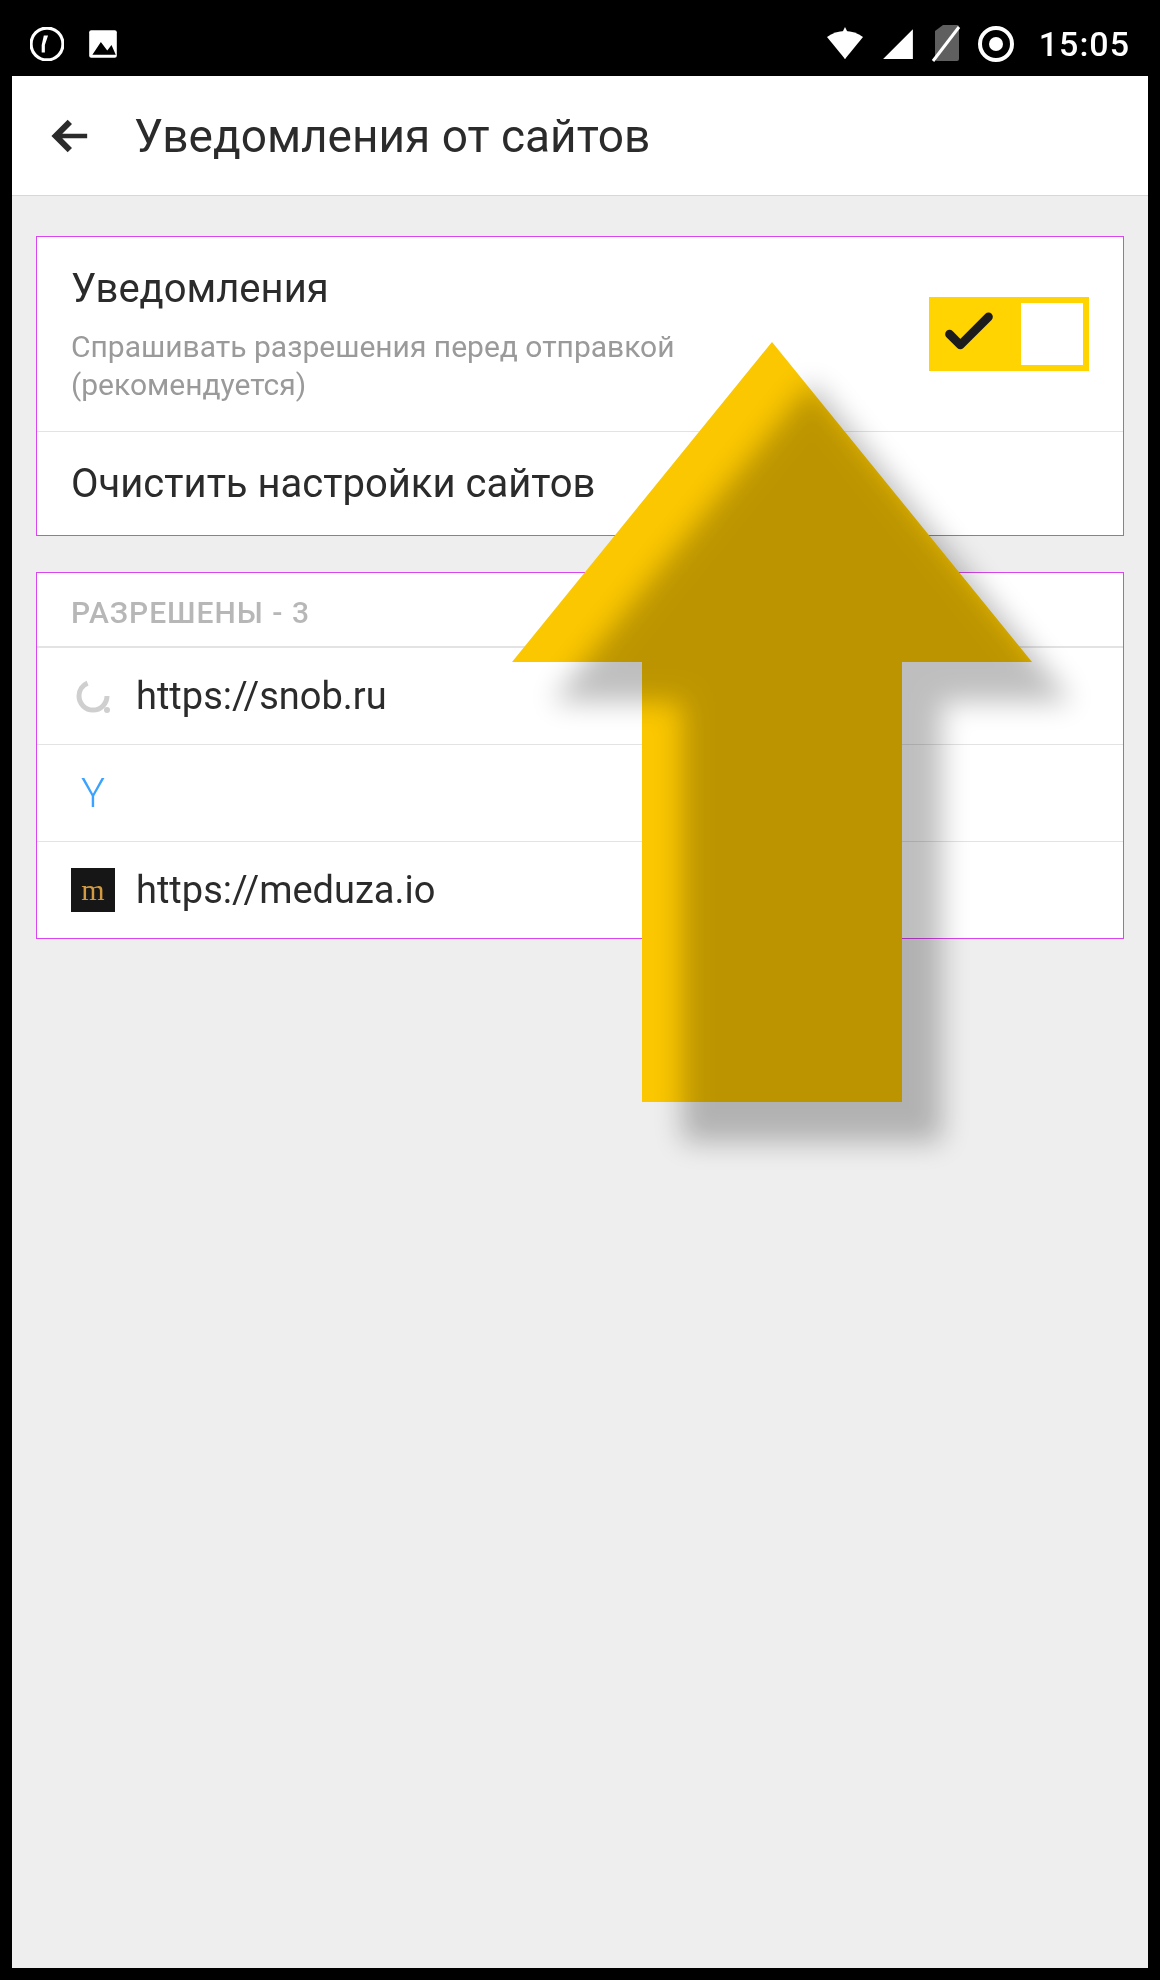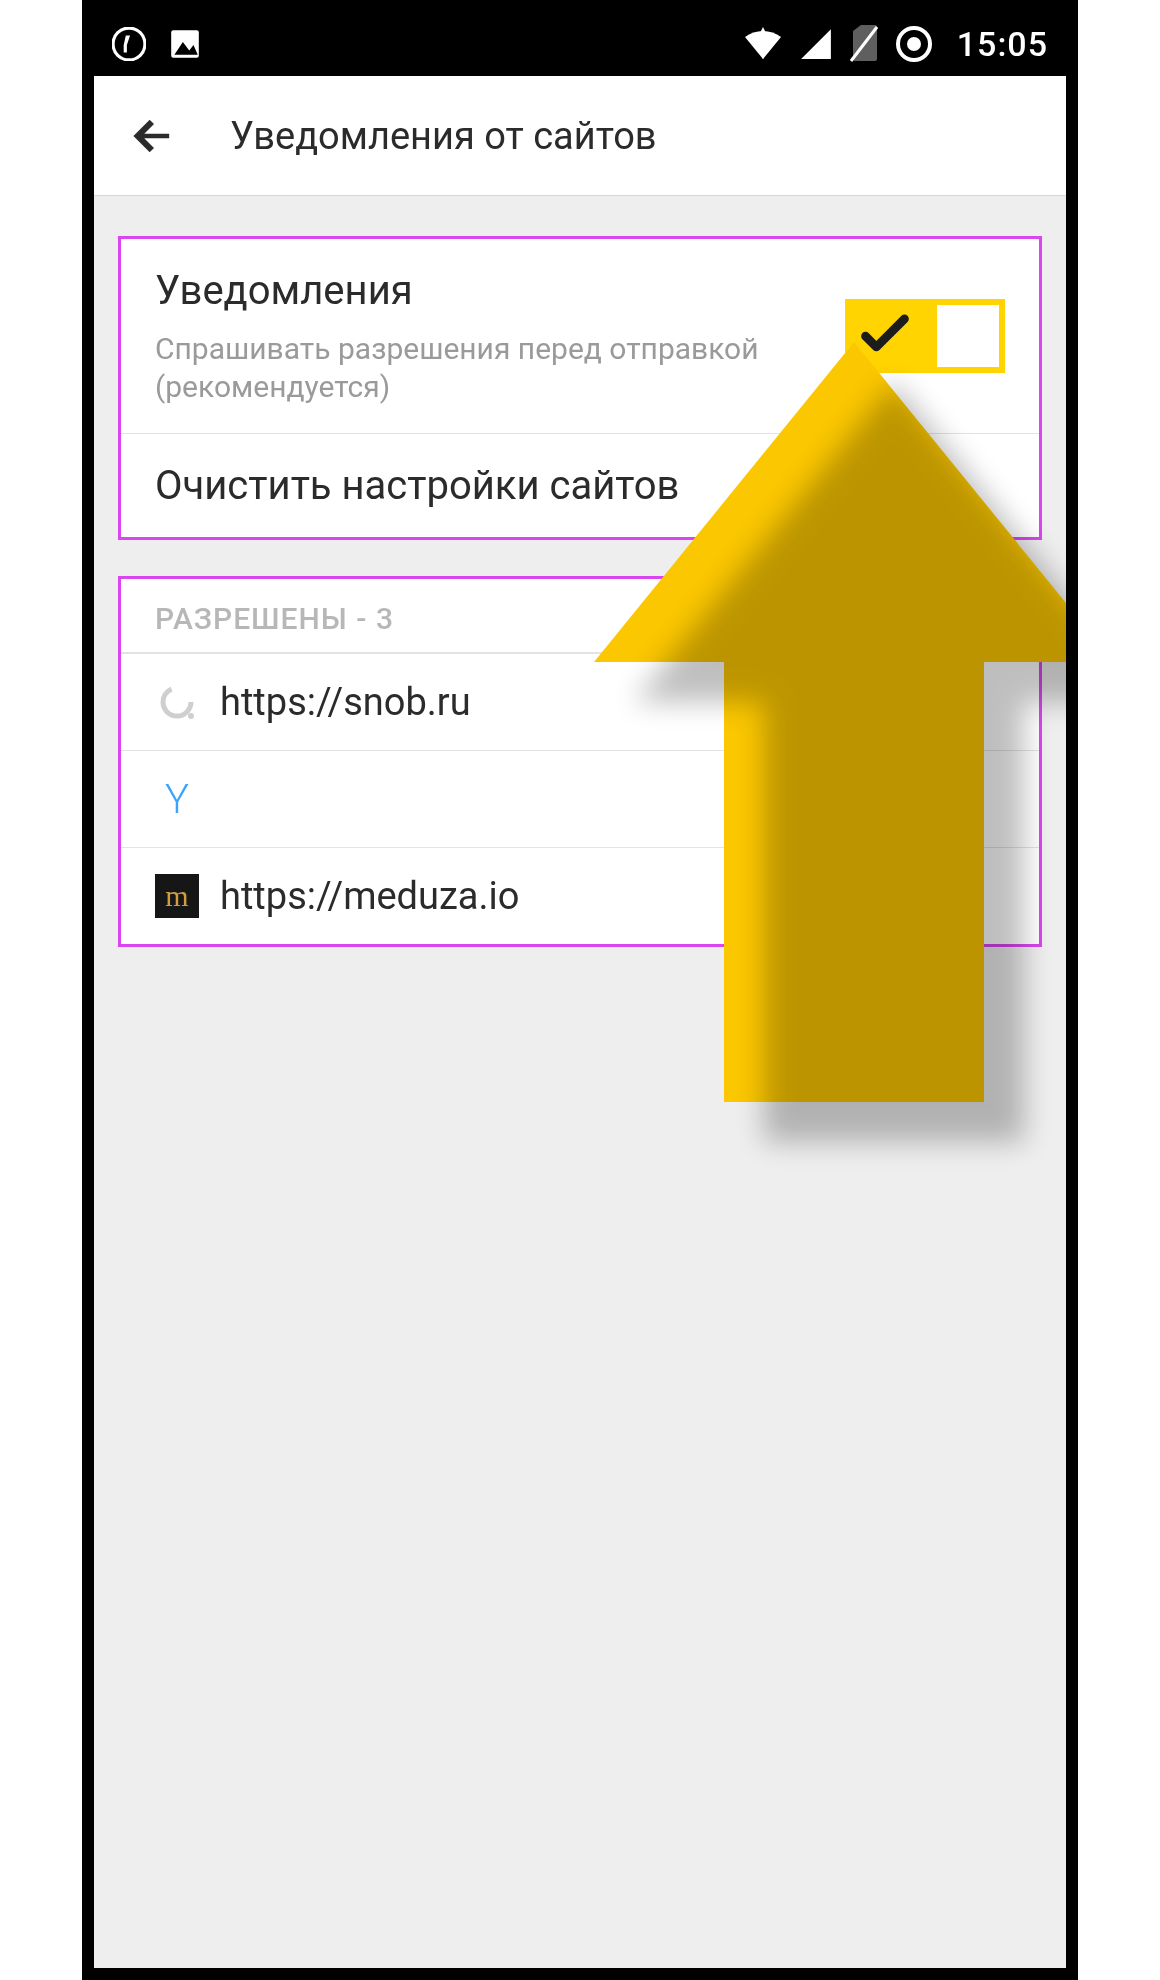--- a/index.html
+++ b/index.html
@@ -1,31 +1,31 @@
 <!DOCTYPE html>
 <html><head>
 <meta charset="utf-8">
 <style>
   *{box-sizing:border-box;margin:0;padding:0;font-family:Roboto,Arial,sans-serif;-webkit-font-smoothing:antialiased}
   body{background:#fff}
-  .device{width:996px;height:1980px;margin:0 auto;background:#fff;border:12px solid #000;position:relative;overflow:hidden}
+  .device{width:1160px;height:1980px;margin:0 auto;background:#fff;border:12px solid #000;position:relative;overflow:hidden}
   .screen{position:absolute;inset:0}
   
   .status{height:64px;background:#000;color:#fff;display:flex;align-items:center;padding:0 18px;font-size:34px;font-weight:400}
   .status .left{display:flex;align-items:center;gap:22px}
   .status .right{margin-left:auto;display:flex;align-items:center;gap:16px}
   .status svg{display:block}
   .clock{font-weight:500;letter-spacing:1px;margin-left:8px}
   
   .appbar{height:120px;background:#fff;display:flex;align-items:center;padding:0 28px;border-bottom:1px solid #d7d7d7}
   .back{width:64px;height:64px;display:flex;align-items:center;justify-content:center;cursor:pointer}
-  .appbar-title{font-size:38px;color:#2b2b2b;margin-left:44px;font-weight:400}
+  .appbar-title{font-size:46px;color:#2b2b2b;margin-left:30px;font-weight:400}
   
   .content{background:#eeeeee;height:calc(100% - 64px - 120px);padding:40px 24px}
-  .card{background:#fff;border:3px solid #d946ef}
+  .card{background:#fff;border:1px solid #d946ef}
   .card + .card{margin-top:36px}
   .row{padding:28px 34px;display:flex;align-items:center;position:relative}
   .row+.row{border-top:1px solid #e3e3e3}
   .row .texts{flex:1;min-width:0}
   .row .title{font-size:40px;color:#2b2b2b}
   .row .sub{font-size:30px;color:#9a9a9a;margin-top:16px;line-height:1.25;max-width:640px}
   
   .toggle{width:160px;height:74px;background:#ffd400;position:relative;cursor:pointer;flex-shrink:0;margin-left:20px}
   .toggle .check{position:absolute;left:14px;top:50%;transform:translateY(-50%)}
   .toggle .knob{position:absolute;right:6px;top:6px;width:62px;height:62px;background:#fff}

